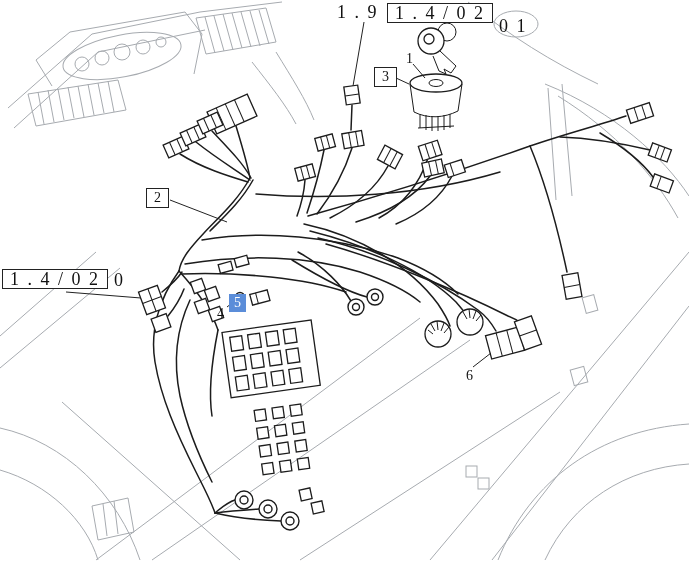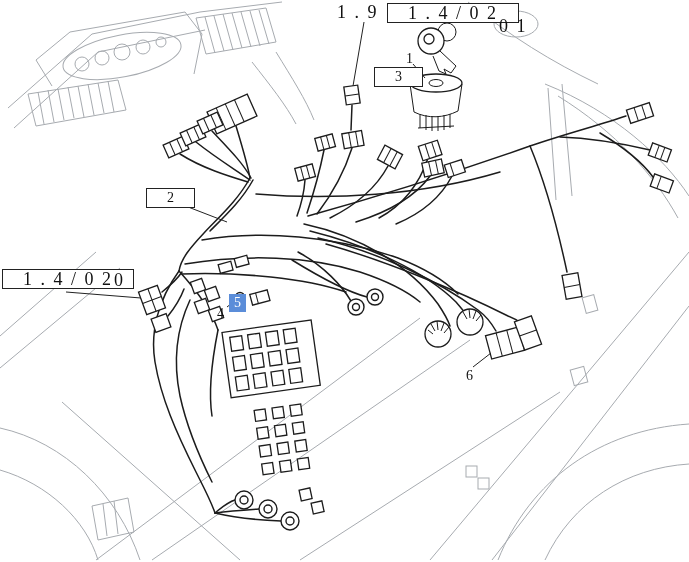--- a/index.html
+++ b/index.html
@@ -6,21 +6,21 @@
   .stage{position:relative;width:689px;height:562px;background:#ffffff;overflow:hidden;
          font-family:"Liberation Serif","DejaVu Serif",serif;}
   .stage svg{position:absolute;left:0;top:0;}
   .faint path,.faint line,.faint ellipse,.faint circle,.faint rect{stroke:#a7abb0;stroke-width:1;fill:none;}
   .wire path{stroke:#1c1c1c;stroke-width:1.5;fill:none;stroke-linecap:round;}
   .part{stroke:#1c1c1c;stroke-width:1.3;fill:#ffffff;}
   .partline{stroke:#1c1c1c;stroke-width:1;fill:none;}
   .ring{stroke:#1c1c1c;stroke-width:1.4;fill:#ffffff;}
   .leader path{stroke:#222;stroke-width:1;fill:none;}
   .lbl{position:absolute;font-size:18px;color:#111;letter-spacing:2px;white-space:nowrap;line-height:18px;}
-  .boxed{border:1px solid #222;background:#fff;padding:0 20px;}
+  .boxed{border:1px solid #222;background:#fff;padding:0 7px;}
   .num{font-size:14px;letter-spacing:0;}
   .hl{background:#5b8dd9;color:#fff;padding:0 5px;letter-spacing:0;font-size:14px;}
 </style>
 </head>
 <body>
 
 <div class="stage">
 
 <svg width="689" height="562" viewBox="0 0 689 562">
 

